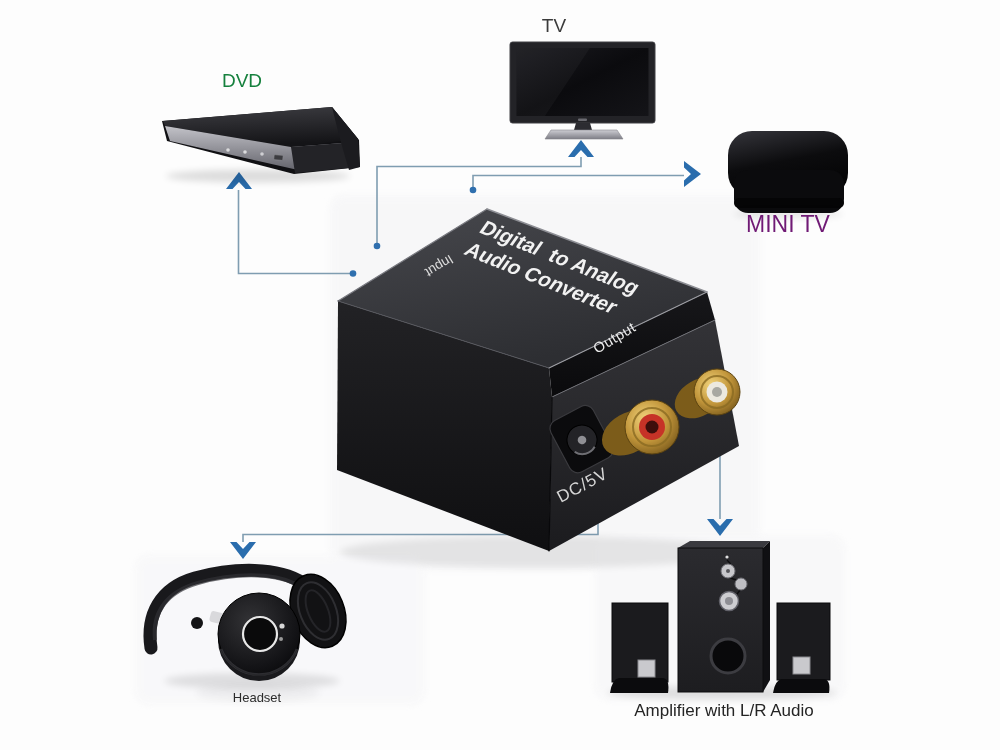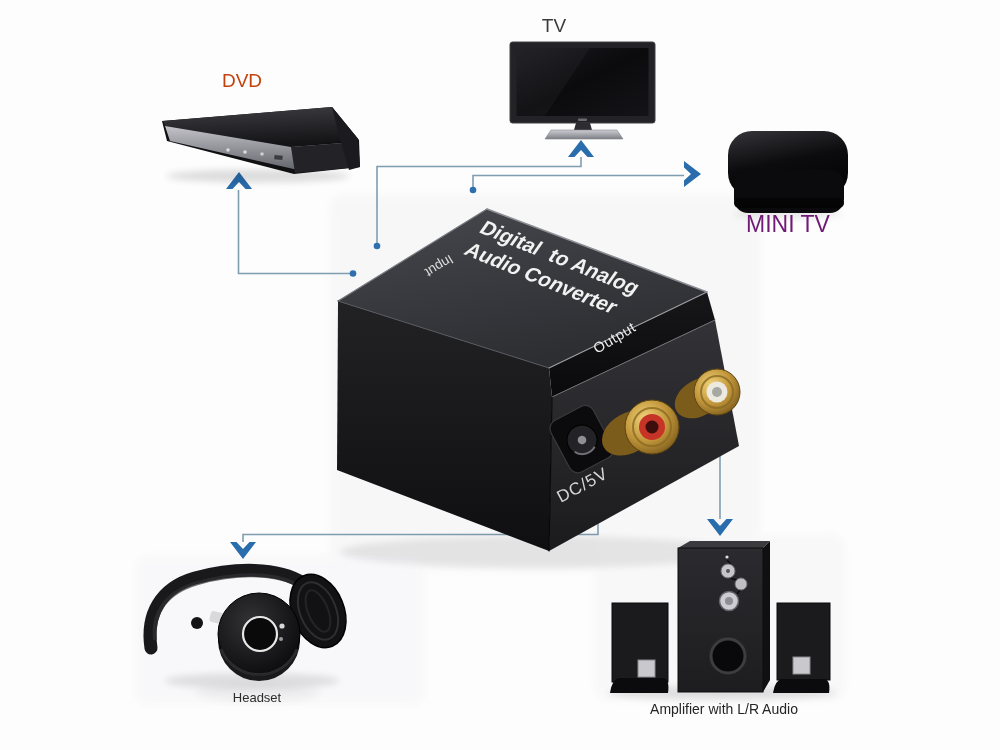--- a/index.html
+++ b/index.html
@@ -5,25 +5,25 @@
   html,body{margin:0;padding:0;background:#ffffff;}
   .stage{
     position:relative;width:1000px;height:750px;background:#fdfdfd;overflow:hidden;
     font-family:"Liberation Sans", sans-serif;
   }
   .stage svg{position:absolute;left:0;top:0;}
   .dev-label{
     position:absolute;transform:translateX(-50%);white-space:nowrap;
     color:#333;font-family:"Liberation Sans", sans-serif;
   }
-  .lbl-dvd{font-size:19px;color:#c2410c;}
+  .lbl-dvd{font-size:19px;color:#15803d;}
   .lbl-tv{font-size:19px;color:#3b3b3b;}
   .lbl-minitv{font-size:23px;color:#701a75;}
   .lbl-headset{font-size:13px;color:#2c2c2c;}
-  .lbl-amp{font-size:14px;color:#252525;}
+  .lbl-amp{font-size:17px;color:#252525;}
 </style>
 </head>
 <body>
 
 <div class="stage">
 
 <svg width="1000" height="750" viewBox="0 0 1000 750">
   <defs>
     <filter id="soft" x="-60%" y="-60%" width="220%" height="220%">
       <feGaussianBlur stdDeviation="3.5"></feGaussianBlur>

